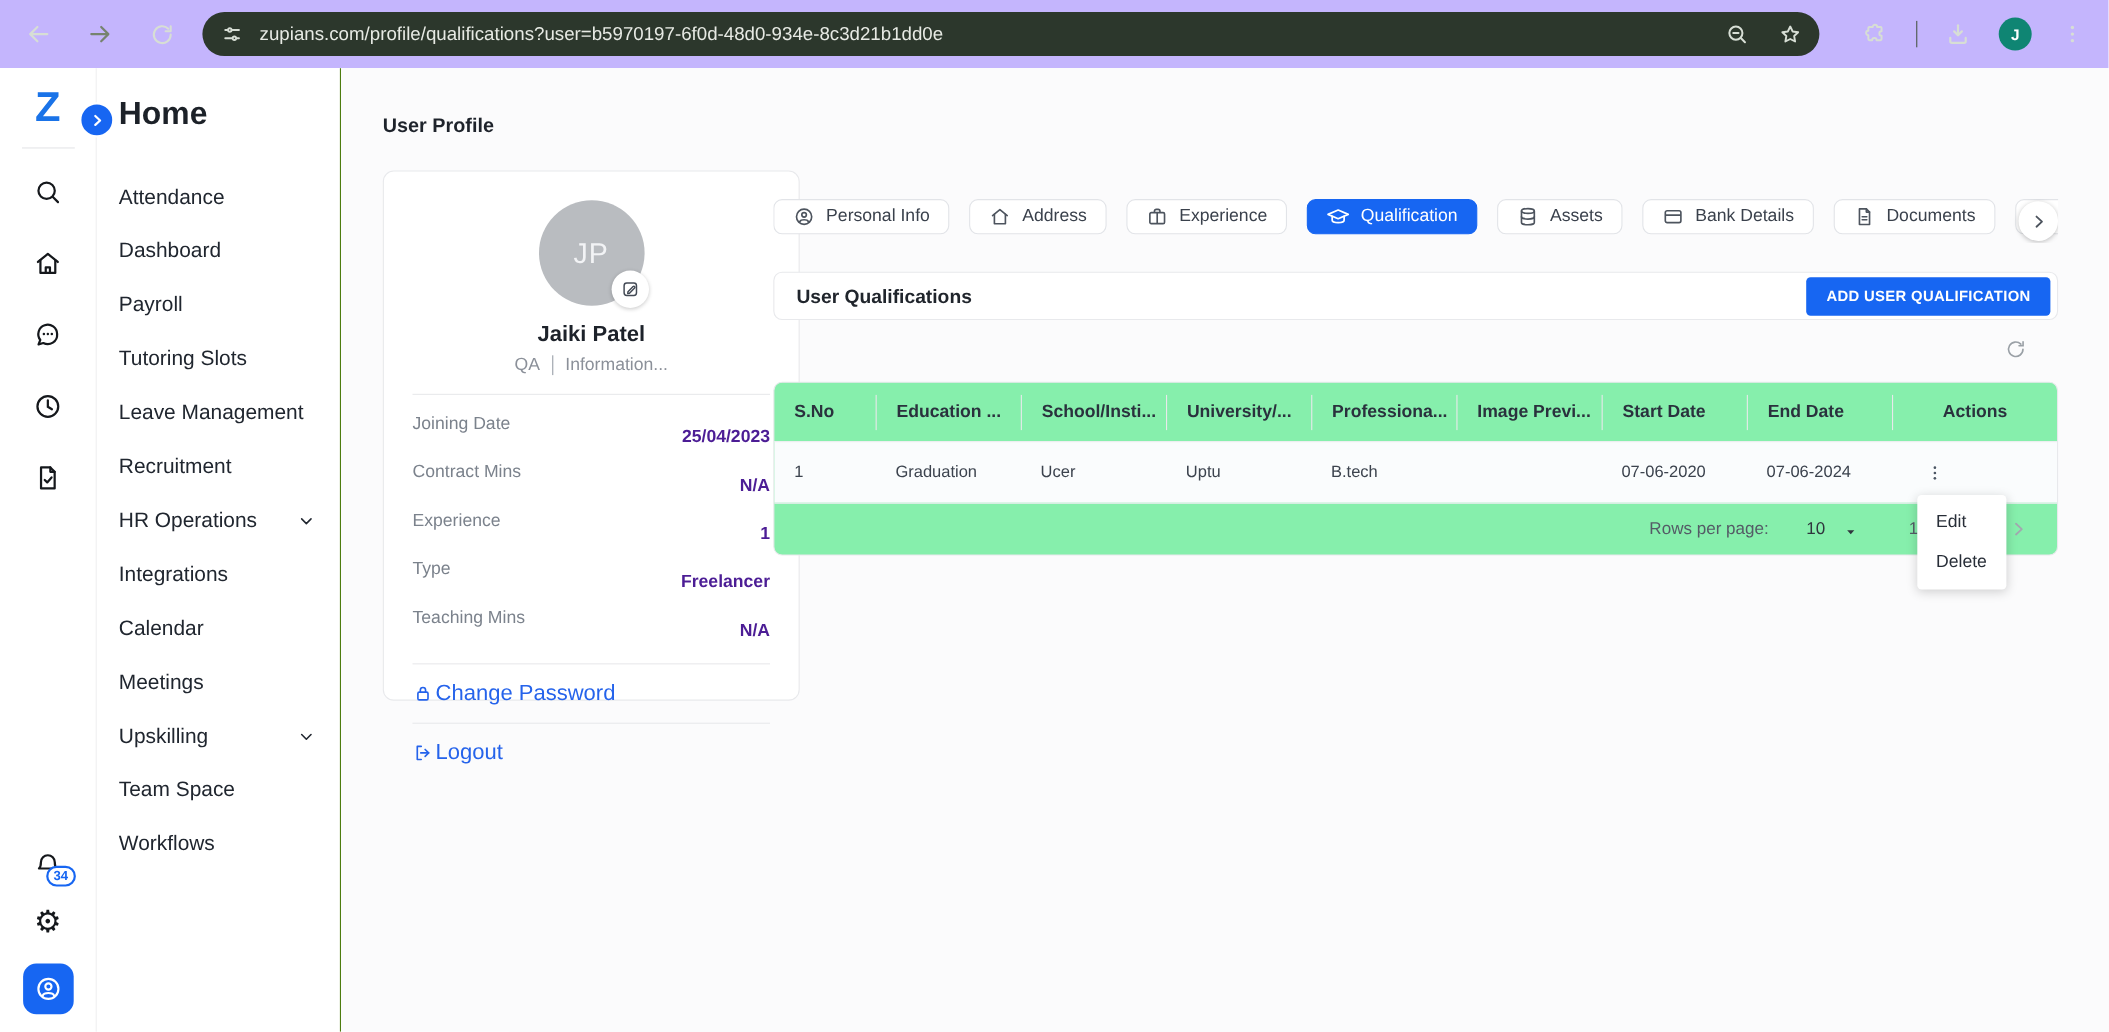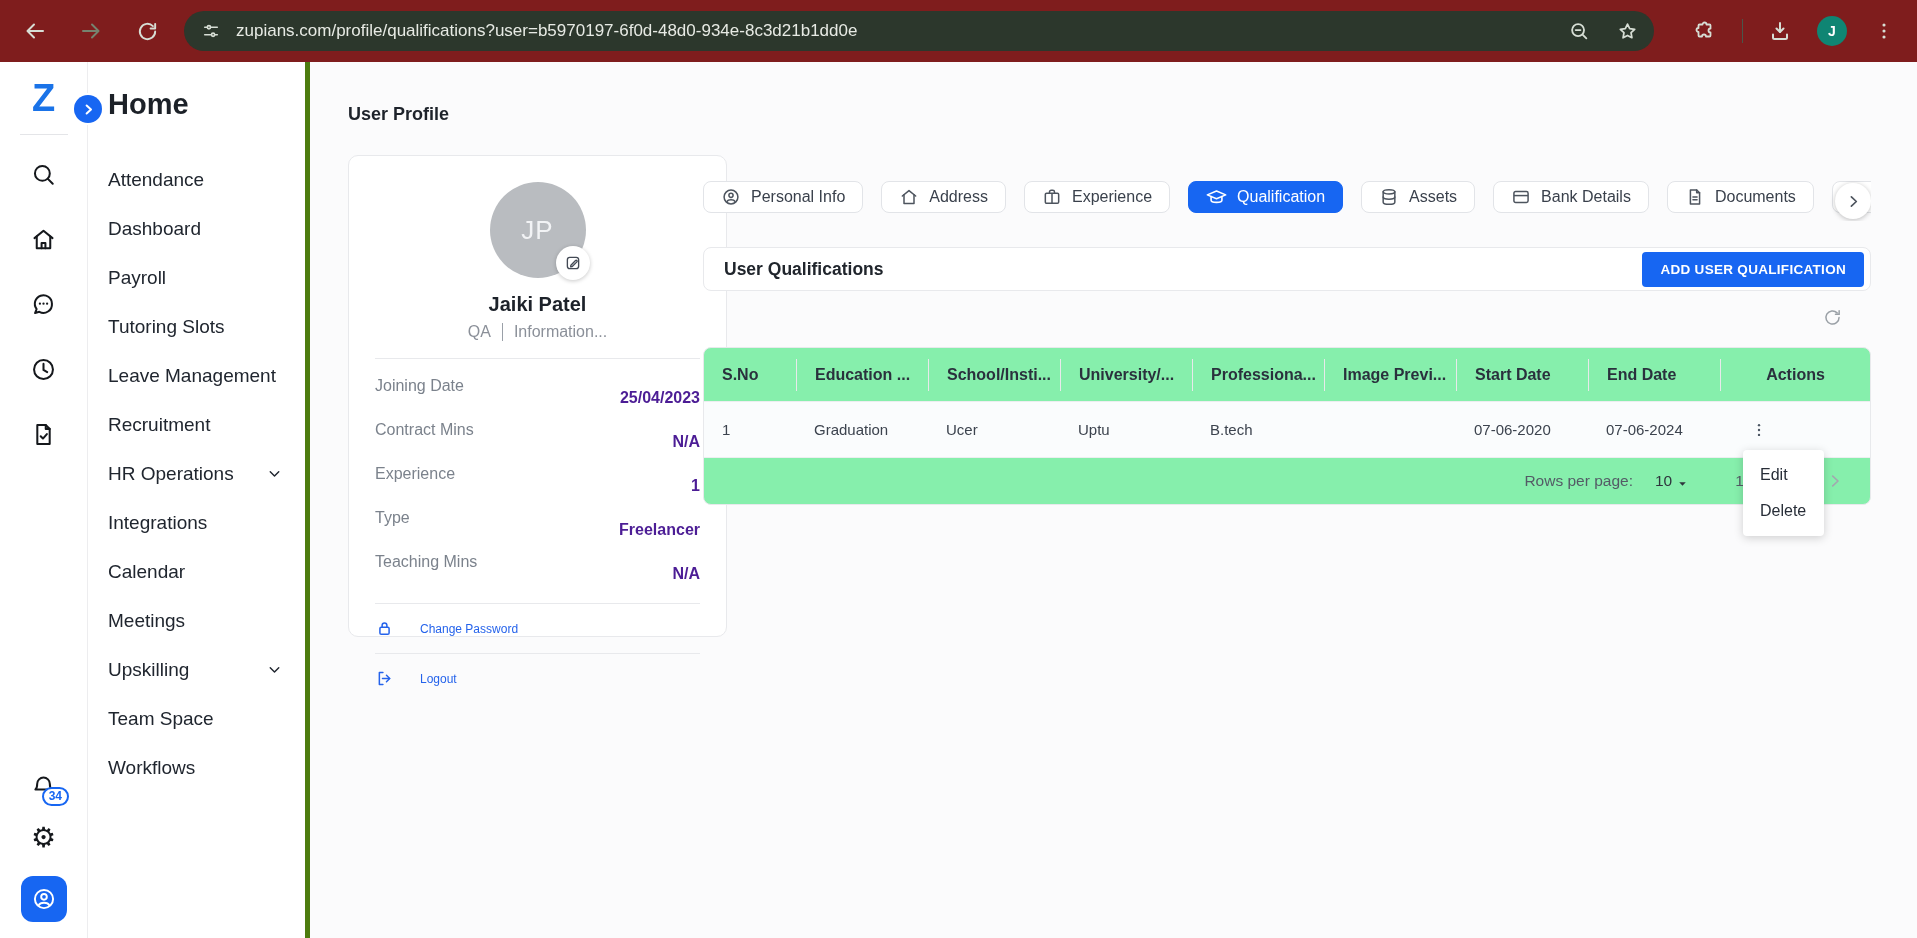--- a/index.html
+++ b/index.html
@@ -1,20 +1,20 @@
 <!DOCTYPE html>
 <html><head>
 <meta charset="utf-8">
 <style>
   * { margin:0; padding:0; box-sizing:border-box; }
   html,body { width:1917px; height:938px; overflow:hidden; font-family:"Liberation Sans", sans-serif; background:#fff; }
   svg.ic { display:block; }
 
   
-  .browser-bar { height:62px; background:#7f1d1d; display:flex; align-items:center; padding:0 16px 0 18px; }
+  .browser-bar { height:62px; background:#c4b5fd; display:flex; align-items:center; padding:0 16px 0 18px; }
   .bicon { color:#d7ded5; display:flex; align-items:center; justify-content:center; width:34px; height:34px; border-radius:50%; flex:0 0 auto; }
   .bicon.dim { color:#76836f; }
   .nav-group { display:flex; align-items:center; gap:22px; }
   .url-pill { flex:1; height:40px; margin:0 16px 0 20px; background:#2c372c; border-radius:20px; display:flex; align-items:center; padding:0 10px 0 14px; min-width:0; }
   .url-text { color:#e7eae4; font-size:17px; margin-left:12px; flex:1; white-space:nowrap; overflow:hidden; }
   .pill-right { display:flex; align-items:center; gap:14px; }
   .chrome-right { display:flex; align-items:center; gap:20px; padding-left:18px; }
   .chrome-divider { width:1px; height:24px; background:#4a564a; }
   .browser-avatar { width:30px; height:30px; border-radius:50%; background:#0f8573; color:#fff; font-size:14px; font-weight:700; display:flex; align-items:center; justify-content:center; }
 
@@ -25,42 +25,42 @@
   .rail-logo { font-size:38px; font-weight:800; color:#1a73e8; line-height:1.2; }
   .rail-divider { width:48px; height:1px; background:#e4e5e8; margin:12px 0 26px; }
   .rail-icons { display:flex; flex-direction:column; align-items:center; gap:38px; color:#15181c; }
   .rail-bottom { margin-top:auto; display:flex; flex-direction:column; align-items:center; gap:24px; padding-bottom:16px; color:#15181c; }
   .bell-wrap { position:relative; }
   .bell-badge { position:absolute; right:-12px; bottom:-6px; background:#fff; border:2px solid #1766f2; color:#1766f2; font-size:12px; font-weight:700; border-radius:10px; padding:0 5px; line-height:15px; }
   .gear-glyph { font-size:28px; line-height:1; }
   .rail-user { width:46px; height:46px; border-radius:12px; background:#1766f2; color:#fff; display:flex; align-items:center; justify-content:center; }
   .rail-toggle { position:absolute; left:74px; top:33px; width:28px; height:28px; border-radius:50%; background:#1766f2; color:#fff; display:flex; align-items:center; justify-content:center; box-shadow:0 0 0 2px #fff; z-index:5; }
 
-  .menu { width:222px; background:#fff; border-right:5px solid #4d7c0f; padding:26px 0 0 20px; flex:0 0 auto; }
+  .menu { width:222px; background:#fff; border-right:1px solid #4d7c0f; padding:26px 0 0 20px; flex:0 0 auto; }
   .menu-title { font-size:29px; font-weight:600; color:#1c2128; margin-bottom:34px; }
   .menu-item { height:49px; display:flex; align-items:center; justify-content:space-between; padding-right:22px; font-size:19px; color:#20262f; cursor:pointer; }
   .menu-item .chev { color:#20262f; }
 
   .main { flex:1; background:#fbfbfc; position:relative; }
   .page-title { position:absolute; left:38px; top:42px; font-size:18px; font-weight:700; color:#1e232b; }
 
   
   .profile-card { position:absolute; left:38px; top:93px; width:379px; height:482px; background:#fff; border:1px solid #e8e9ec; border-radius:10px; padding-top:26px; text-align:center; }
   .avatar-wrap { position:relative; width:96px; height:96px; margin:0 auto; }
   .avatar { width:96px; height:96px; border-radius:50%; background:#b9bcc0; color:#f2f3f5; font-size:26px; display:flex; align-items:center; justify-content:center; letter-spacing:1px; }
   .avatar-edit { position:absolute; right:-4px; bottom:-2px; width:34px; height:34px; border-radius:50%; background:#fff; box-shadow:0 1px 4px rgba(0,0,0,.22); display:flex; align-items:center; justify-content:center; color:#434a55; }
   .profile-name { margin-top:15px; font-size:20px; font-weight:700; color:#1d222a; }
   .profile-sub { margin-top:7px; display:flex; align-items:center; justify-content:center; font-size:16px; color:#8b9099; }
   .sub-bar { width:1px; height:18px; background:#9aa0a8; margin:0 11px; }
   .card-divider { height:1px; background:#e8e9ec; margin:17px 26px 0; }
   .fields { padding:18px 26px 3px; }
   .field-row { display:flex; justify-content:space-between; margin-bottom:14px; font-size:16px; }
   .field-label { color:#7b828c; }
   .field-value { color:#4c1d95; font-weight:700;margin-top:12px; }
-  .link-row { display:flex; align-items:center; gap:26px; padding:15px 26px; color:#2563eb; font-size:12px; font-weight:500; cursor:pointer; }
+  .link-row { display:flex; align-items:center; gap:2px; padding:15px 26px; color:#2563eb; font-size:20px; font-weight:500; cursor:pointer; }
 
   
   .right-panel { position:absolute; left:393px; top:119px; width:1168px; }
   .tabs-row { position:relative; display:flex; gap:18px; height:40px; overflow:hidden; }
   .tab { display:flex; align-items:center; gap:10px; height:32px; padding:0 17px; background:#fff; border:1px solid #e2e4e8; border-radius:8px; font-size:16px; font-weight:500; color:#3a414c; white-space:nowrap; cursor:pointer; flex:0 0 auto; }
   .tab .ticon { color:#4d545e; }
   .tab.active { background:#1766f2; border-color:#1766f2; color:#fff; }
   .tab.active .ticon { color:#fff; }
   .tabs-scroll { position:absolute; right:0px; top:2px; width:36px; height:36px; border-radius:50%; background:#fff; box-shadow:0 1px 5px rgba(0,0,0,.25); display:flex; align-items:center; justify-content:center; color:#4d545e; cursor:pointer; }
 
@@ -75,21 +75,21 @@
   .th + .th { border-left:1px solid #e8e9eb; }
   .col-sno { flex:0 0 92px; }
   .col-md { flex:0 0 132px; }
   .col-actions { flex:1; justify-content:center; padding-left:0; }
   .trow { display:flex; height:56px; align-items:center; border-top:1px solid #eceef0; background:#fafcfd; font-size:15px; color:#3c434e; }
   .td { padding-left:18px; white-space:nowrap; overflow:hidden; }
   .td.col-actions { display:flex; justify-content:flex-start; padding-left:30px; color:#4b5563; }
   .thumb { position:relative; width:34px; height:41px; border-radius:3px; background:linear-gradient(180deg,#6d44c9 0%,#a964e2 38%,#d9854e 72%,#e8a23c 100%); box-shadow:inset 0 -8px 8px rgba(60,20,10,.35); }
   .thumb-link { position:absolute; top:-4px; right:-6px; width:15px; height:15px; background:#fff; border-radius:50%; display:flex; align-items:center; justify-content:center; color:#555c66; box-shadow:0 0 2px rgba(0,0,0,.25); }
   .tfoot { display:flex; height:47px; align-items:center; justify-content:flex-end; border-top:1px solid #eceef0; font-size:15.5px; color:#545b66; padding-right:26px; }
-  .rpp-value { display:flex; align-items:flex-end; gap:4px; color:#2f353d; margin:0 46px 0 22px; }
+  .rpp-value { display:flex; align-items:flex-end; gap:17px; color:#2f353d; margin:0 46px 0 34px; }
   .range-label { margin-right:52px; color:#545b66; }
   .foot-chev { color:#a2a8af; }
 
   .popup { position:absolute; left:1040px; top:269px; width:81px; background:#fff; border-radius:4px; box-shadow:0 2px 10px rgba(0,0,0,.18); padding:7px 0; z-index:10; }
   .popup-item { padding:9px 17px; font-size:16px; color:#272d37; cursor:pointer; }
 </style>
 </head>
 <body>
 
 <div class="browser-bar">

